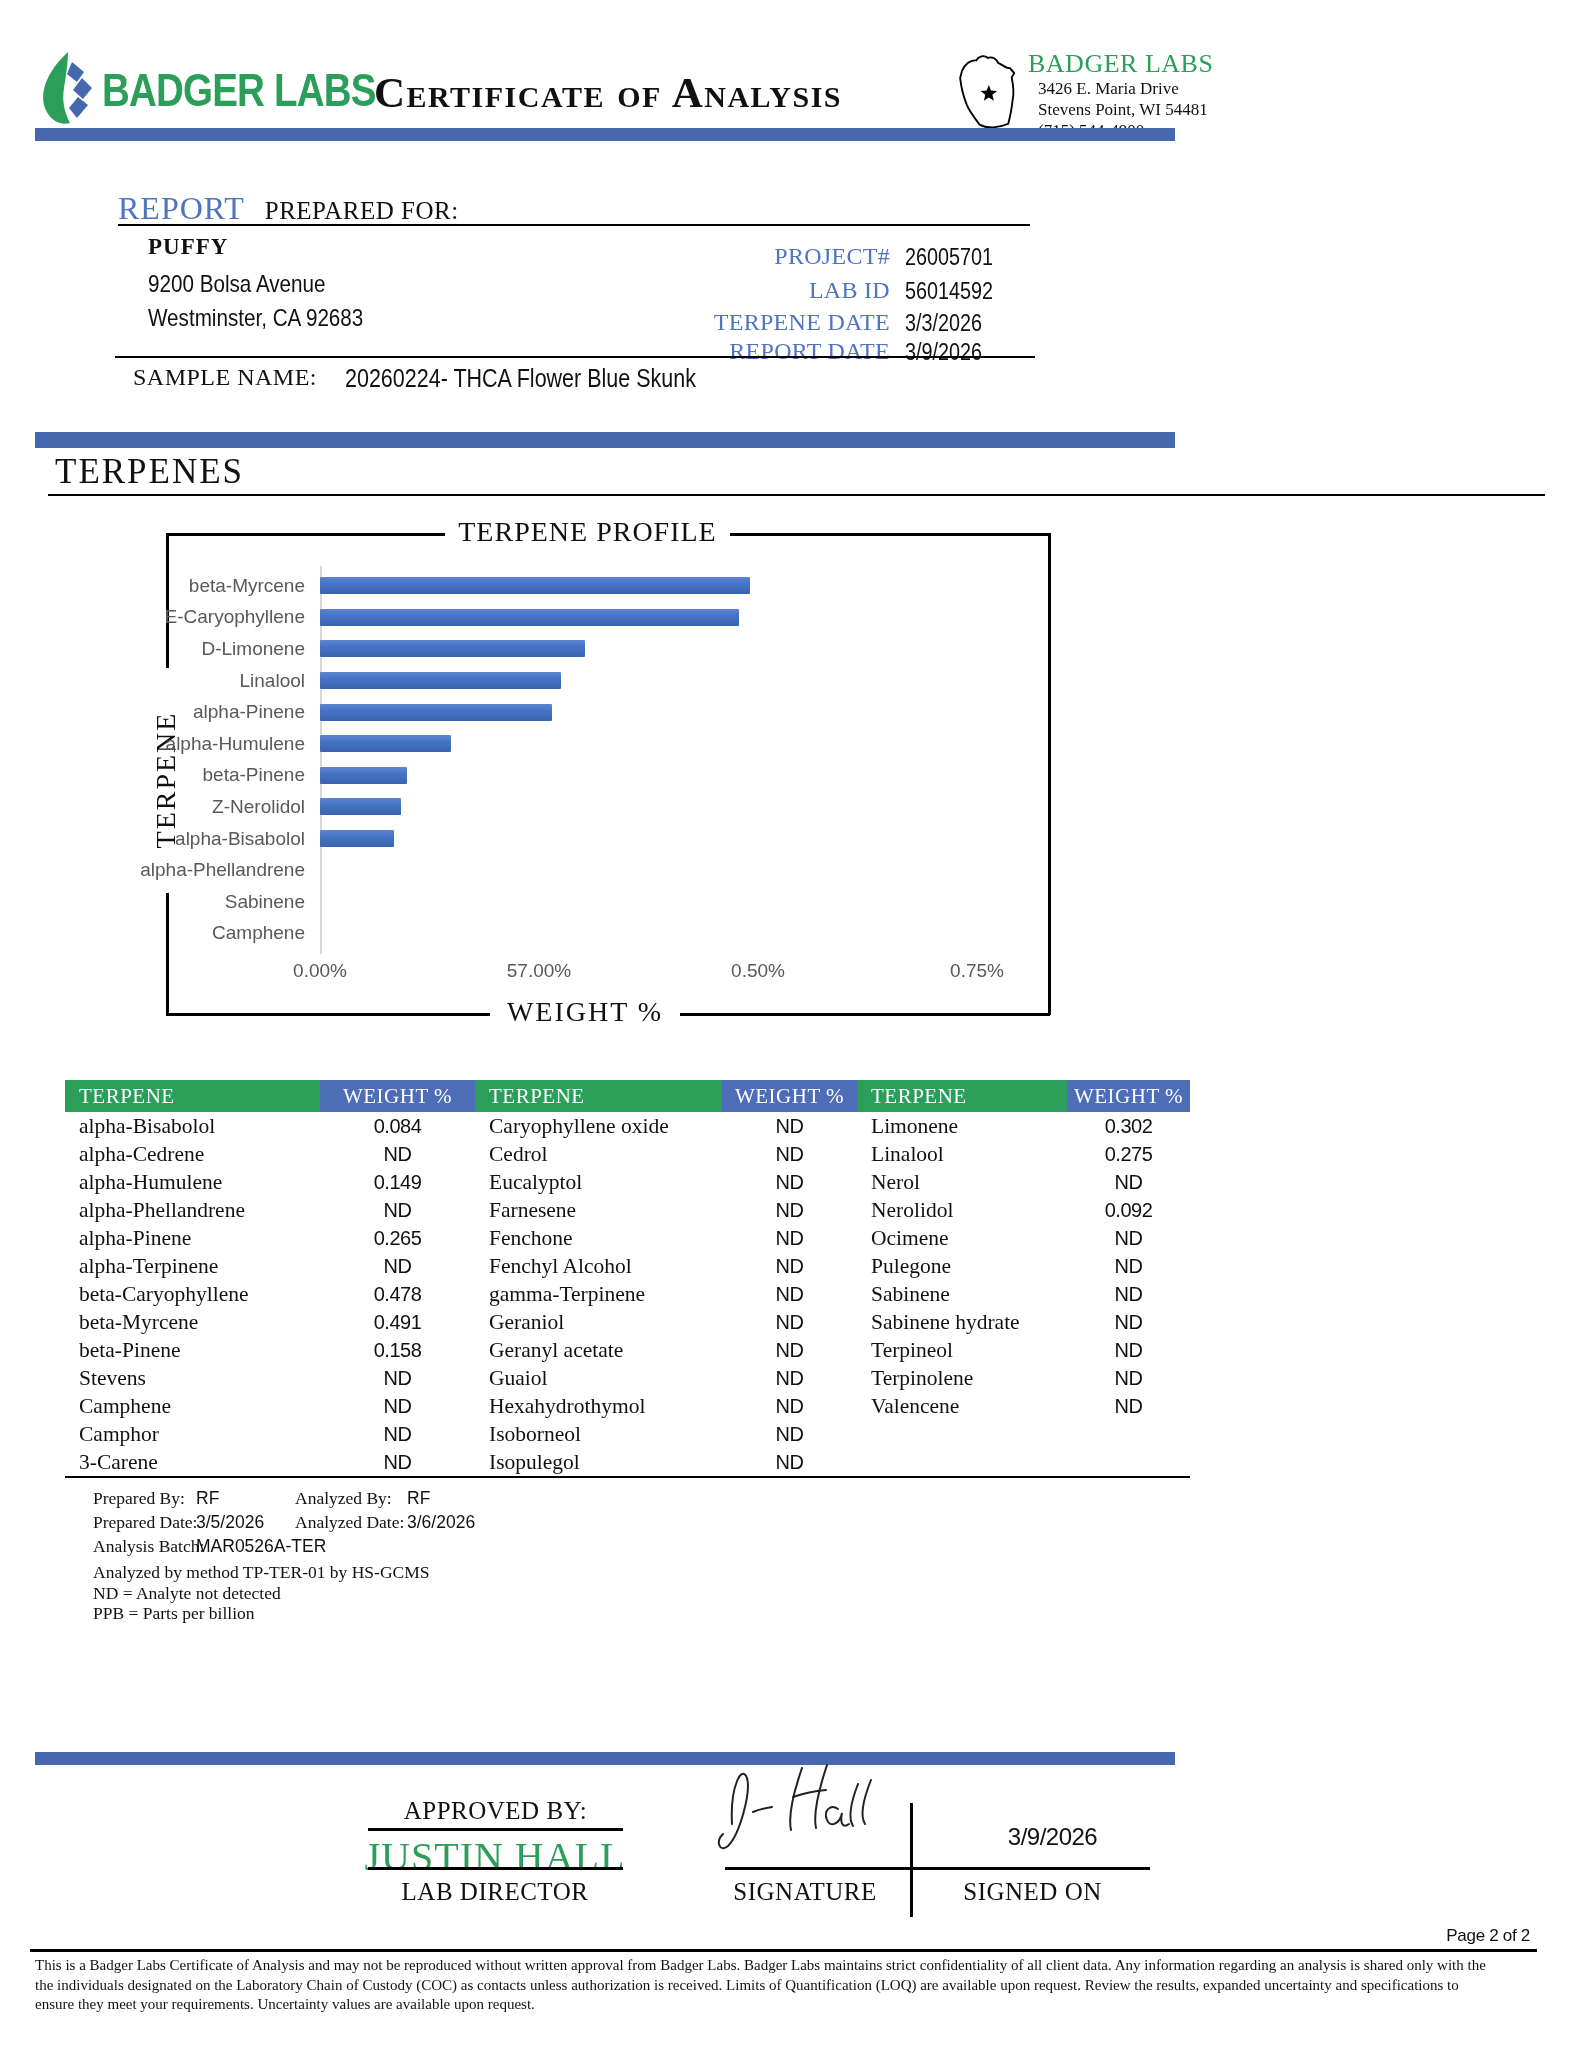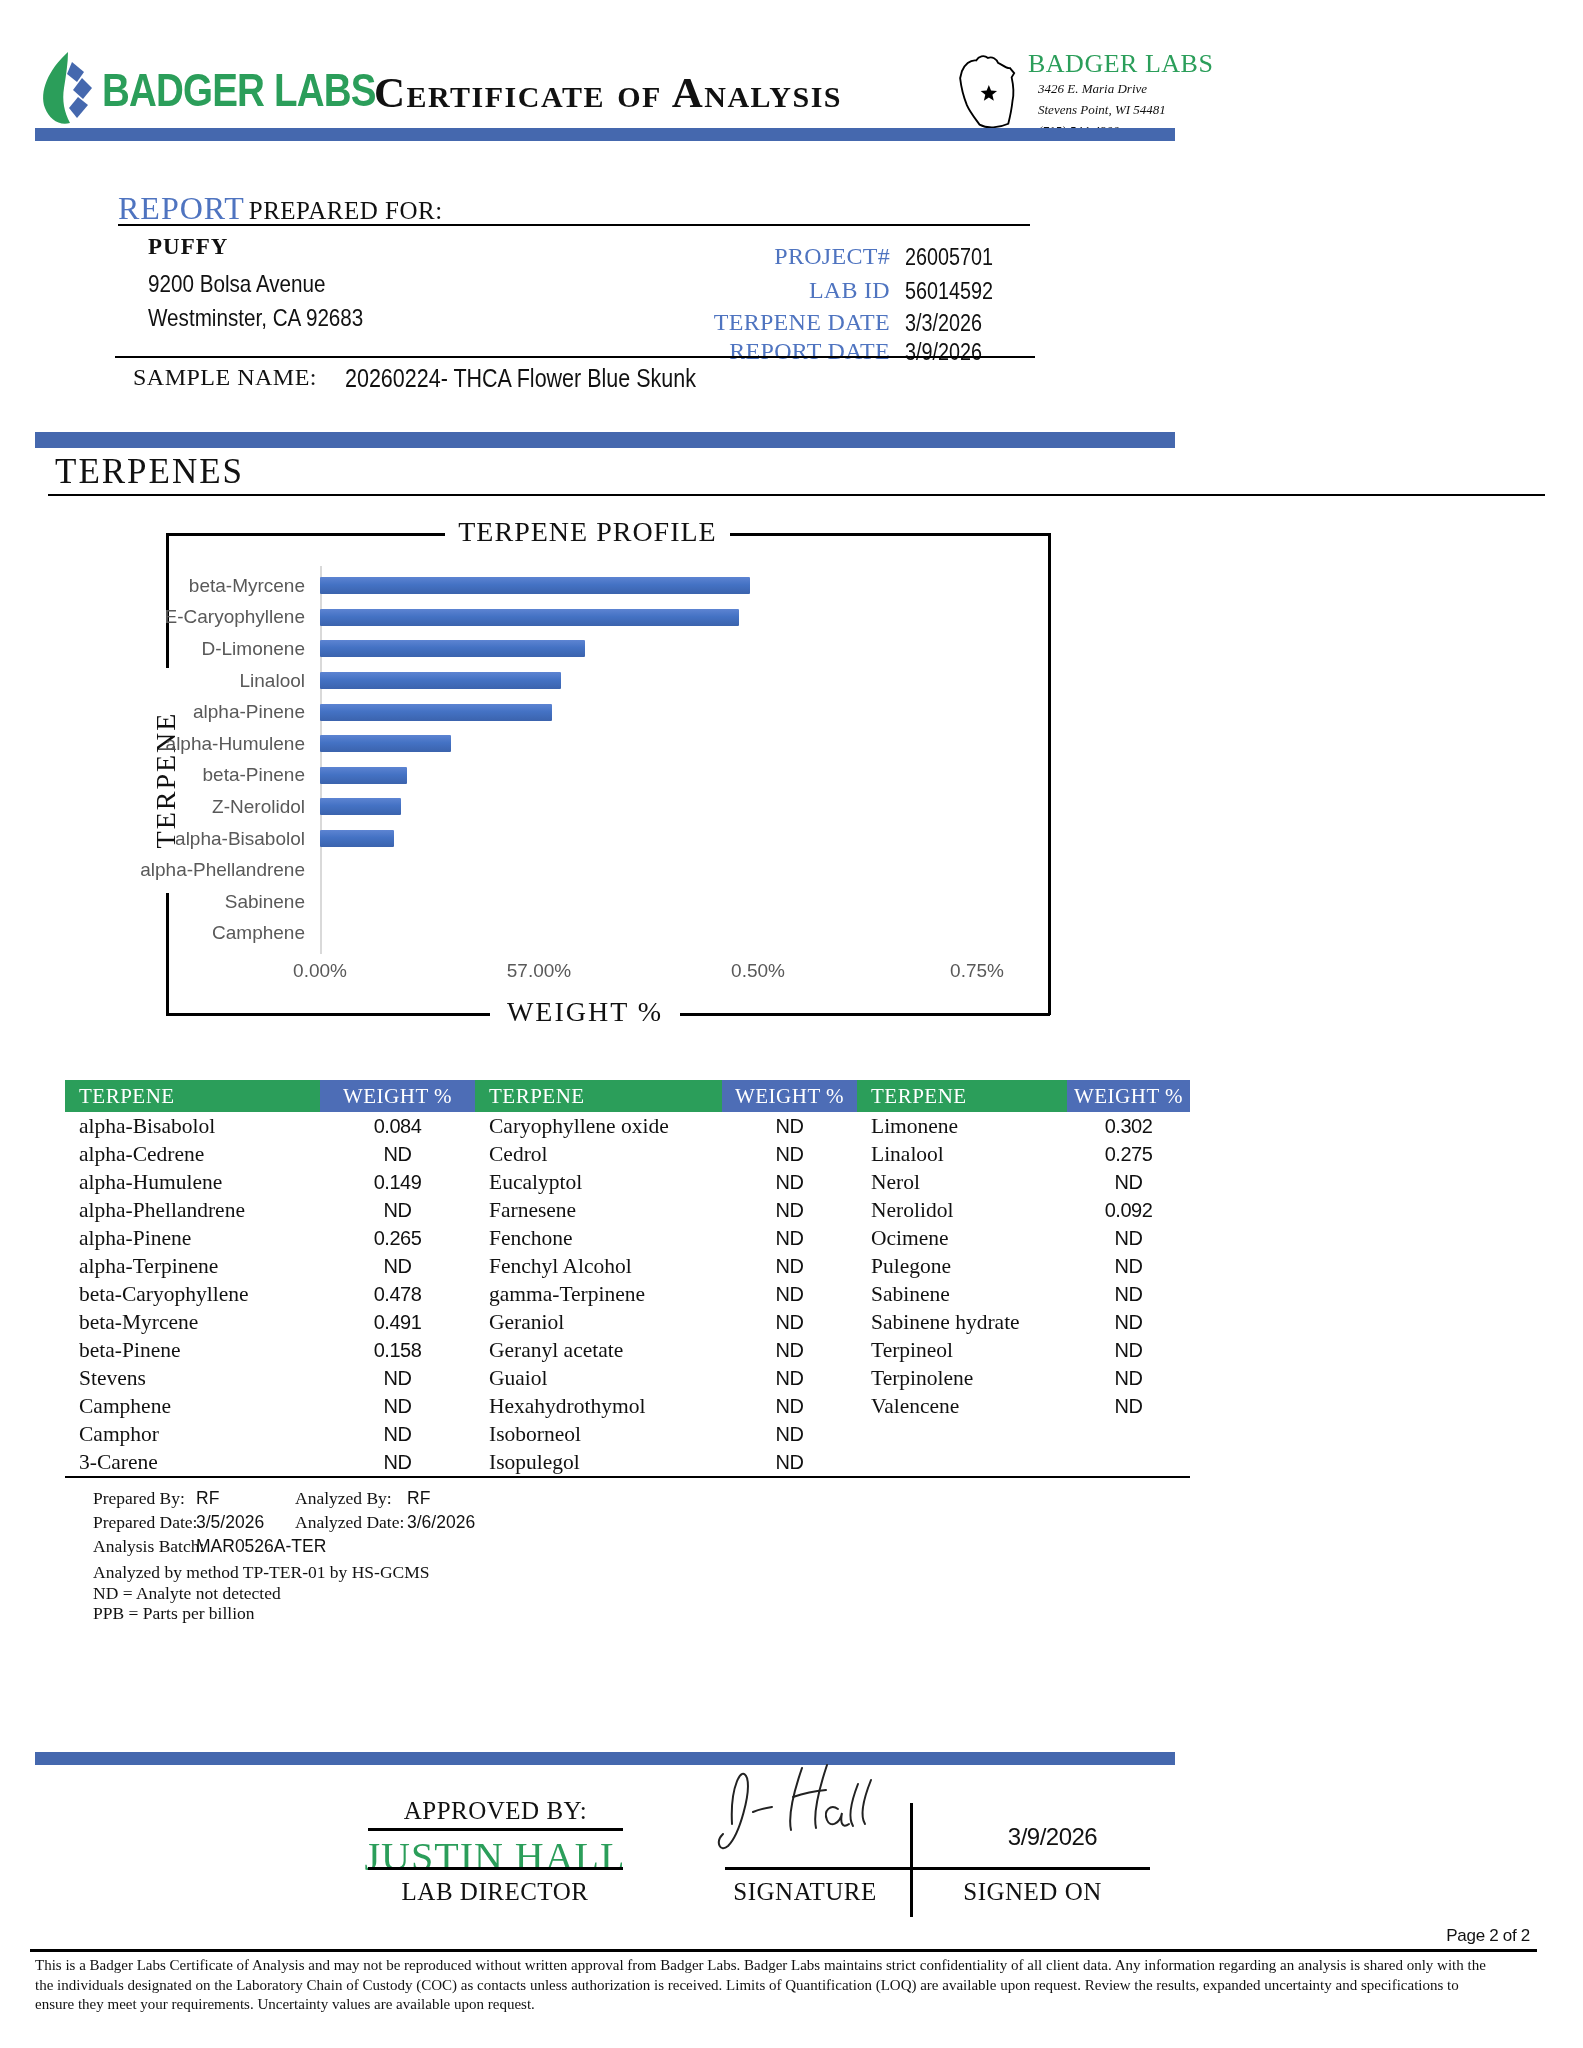--- a/index.html
+++ b/index.html
@@ -13,21 +13,21 @@
   .cns{font-family:"Liberation Sans","DejaVu Sans",sans-serif;transform:scaleX(.86);
        transform-origin:left center;white-space:nowrap;}
   .rule{background:#000;}
   .bar-blue{background:var(--rule-blue);}
   .logo-text{font-family:"Liberation Sans",sans-serif;font-weight:700;font-size:47px;
        color:var(--brand-green);letter-spacing:-1px;transform:scaleX(.82);transform-origin:left top;
        white-space:nowrap;}
   .doc-title{font-weight:700;font-size:43px;font-variant:small-caps;letter-spacing:1.5px;
        text-align:center;white-space:nowrap;}
   .lab-name{font-size:26px;color:var(--brand-green);letter-spacing:.5px;line-height:28px;}
-  .lab-line{font-size:13px;line-height:21px;padding-left:10px;font-style:italic;}
+  .lab-line{font-size:17px;line-height:21px;padding-left:10px;}
   .rp1{font-size:32px;color:var(--label-blue);letter-spacing:1px;}
   .rp2{font-size:25px;color:#111;letter-spacing:.5px;}
   .client-name{font-weight:700;font-size:23px;letter-spacing:1px;}
   .addr{font-size:24px;}
   .fld-label{position:absolute;left:560px;width:330px;text-align:right;font-size:24px;
        color:var(--label-blue);letter-spacing:.3px;}
   .fld-value{position:absolute;left:905px;font-size:23px;}
   .sample-label{font-size:24px;letter-spacing:.5px;}
   .sample-value{font-size:25px;}
   .section-title{font-size:35px;letter-spacing:2px;}
@@ -78,21 +78,21 @@
     <div class="lab-name serif">BADGER LABS</div>
     <div class="lab-line serif">3426 E. Maria Drive</div>
     <div class="lab-line serif">Stevens Point, WI 54481</div>
     <div class="lab-line serif">(715) 544-4900</div>
   </div>
 
   <div class="abs bar-blue" style="left:35px;top:128px;width:1140px;height:13px"></div>
 
   <div class="abs" style="left:118px;top:190px;white-space:nowrap">
     <span class="rp1">REPORT</span>
-    <span class="rp2" style="margin-left: 0;">PREPARED FOR:</span>
+    <span class="rp2" style="margin-left: 16px;">PREPARED FOR:</span>
   </div>
   <div class="abs rule" style="left:118px;top:224px;width:912px;height:2px"></div>
 
   <div class="abs client-name" style="left:148px;top:234px">PUFFY</div>
   <div class="abs addr cns" style="left:148px;top:270px">9200 Bolsa Avenue</div>
   <div class="abs addr cns" style="left:148px;top:304px">Westminster, CA 92683</div>
 
   <div class="abs" id="report-fields" style="left:0;top:0;width:1583px">
       <div class="fld-label serif" style="top: 243px;">PROJECT#</div>
       <div class="fld-value cns" style="top: 244px;">26005701</div>

